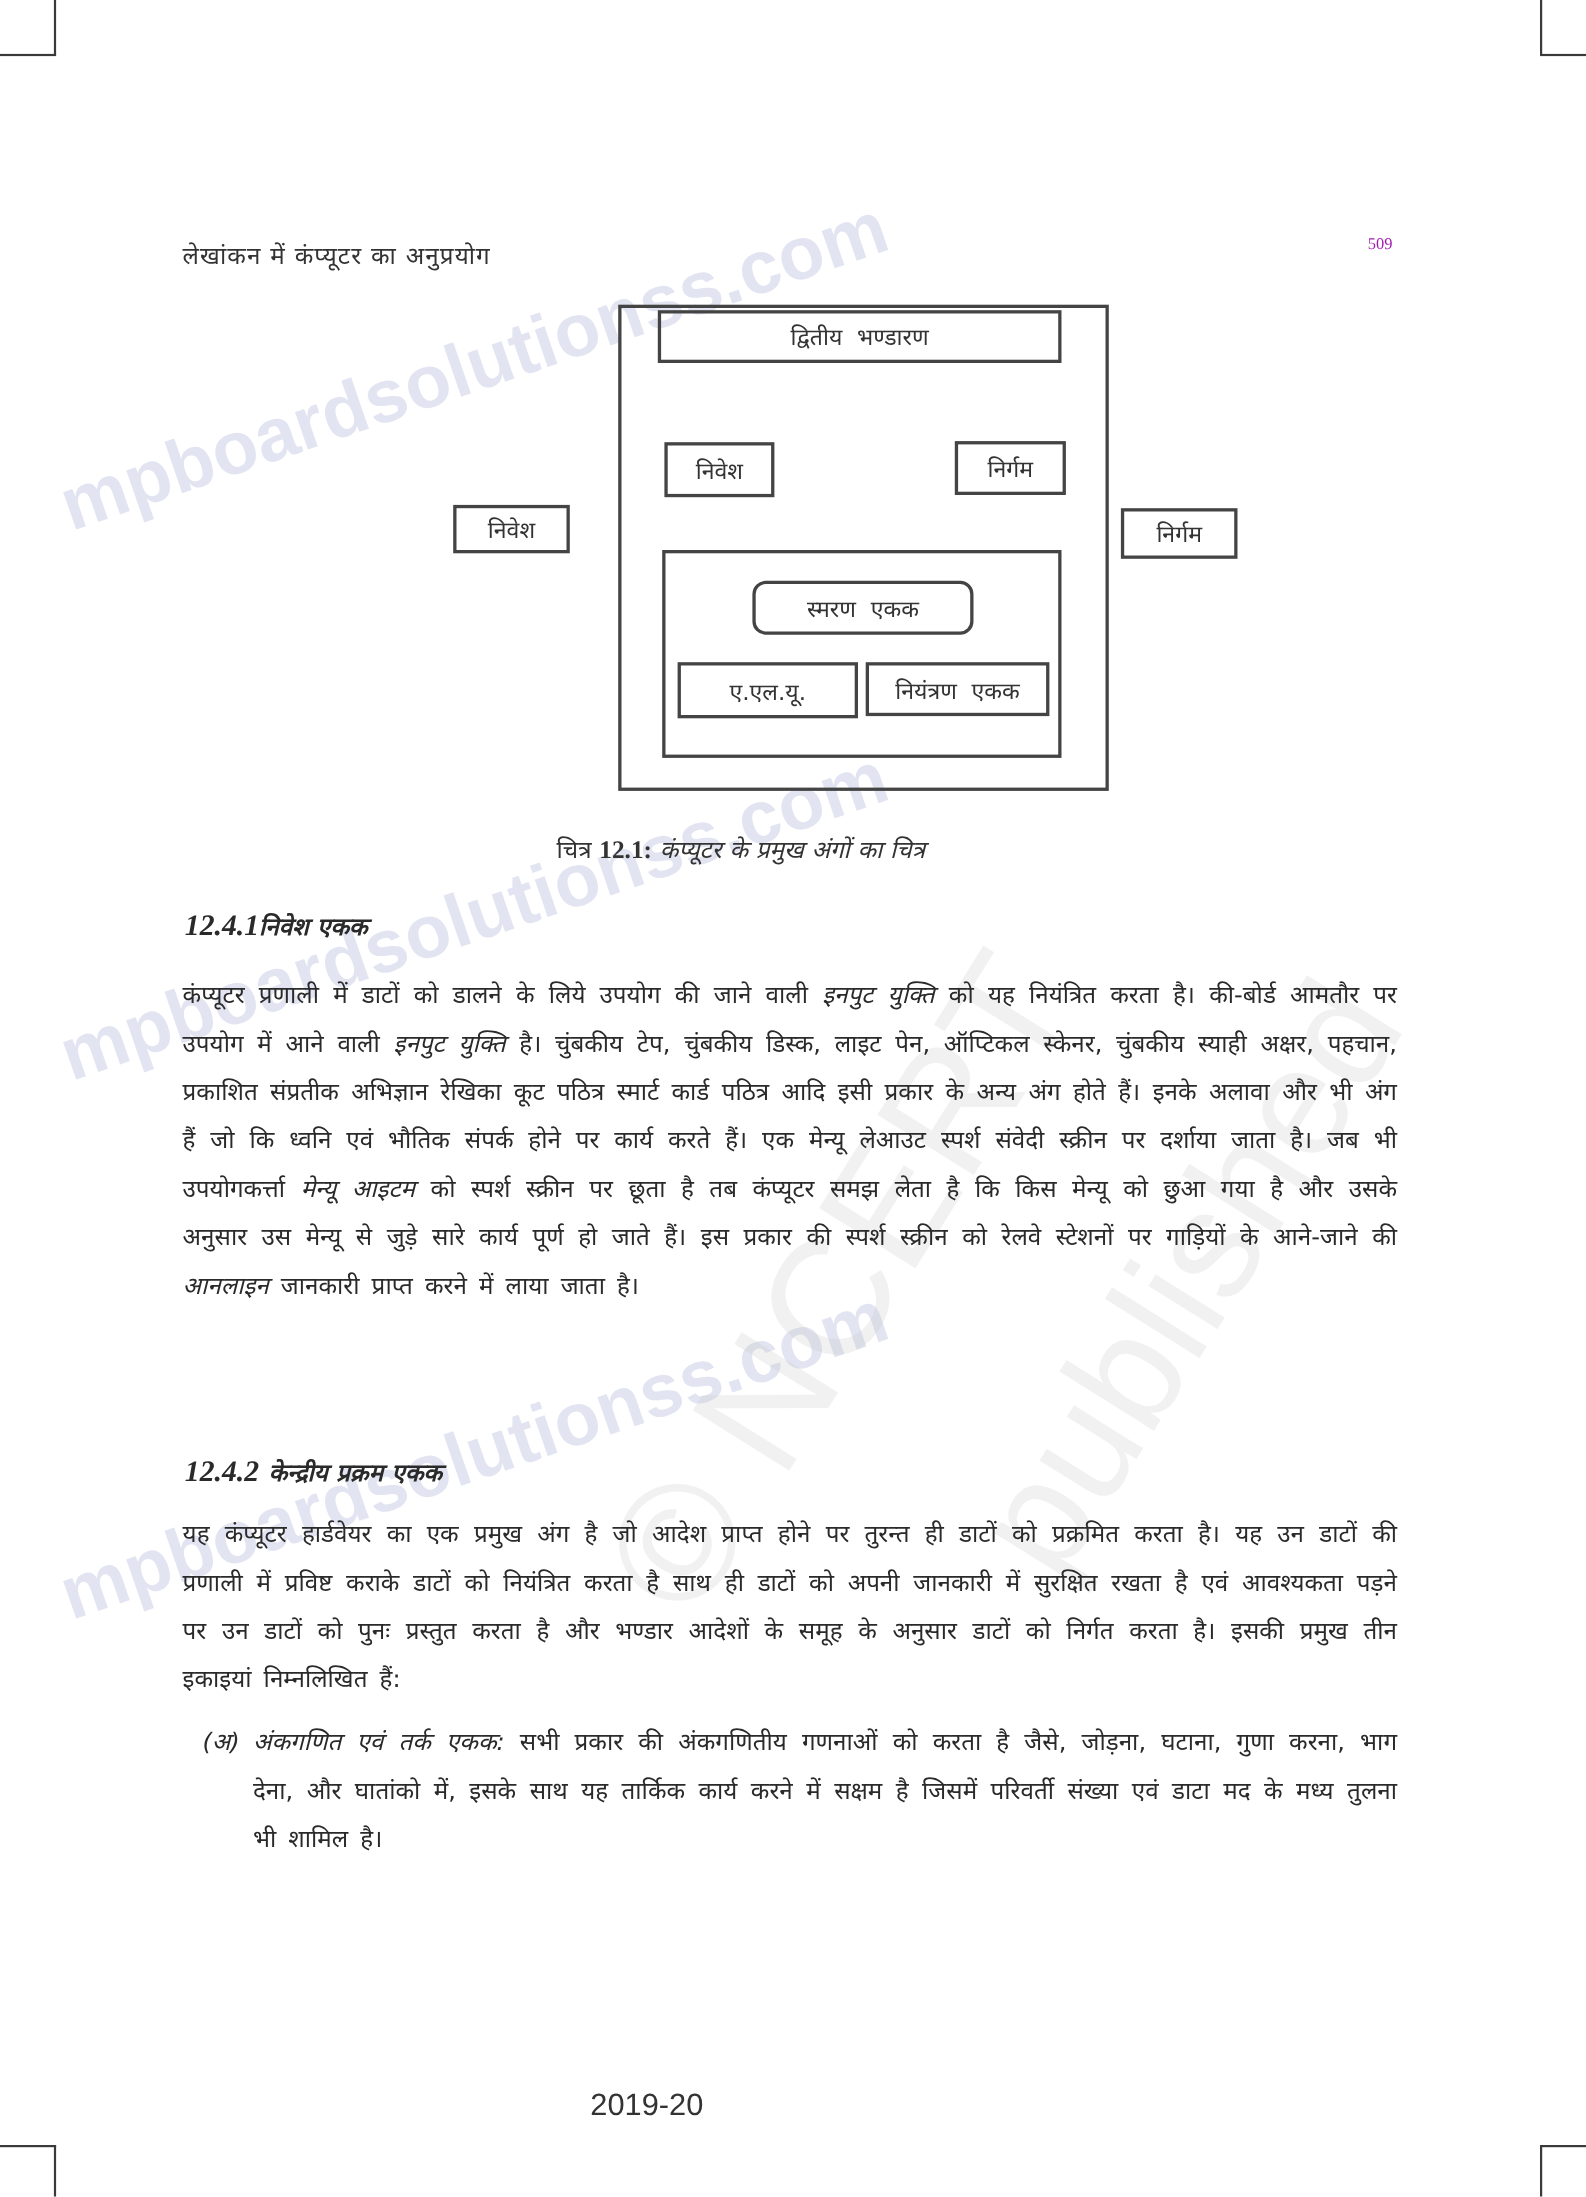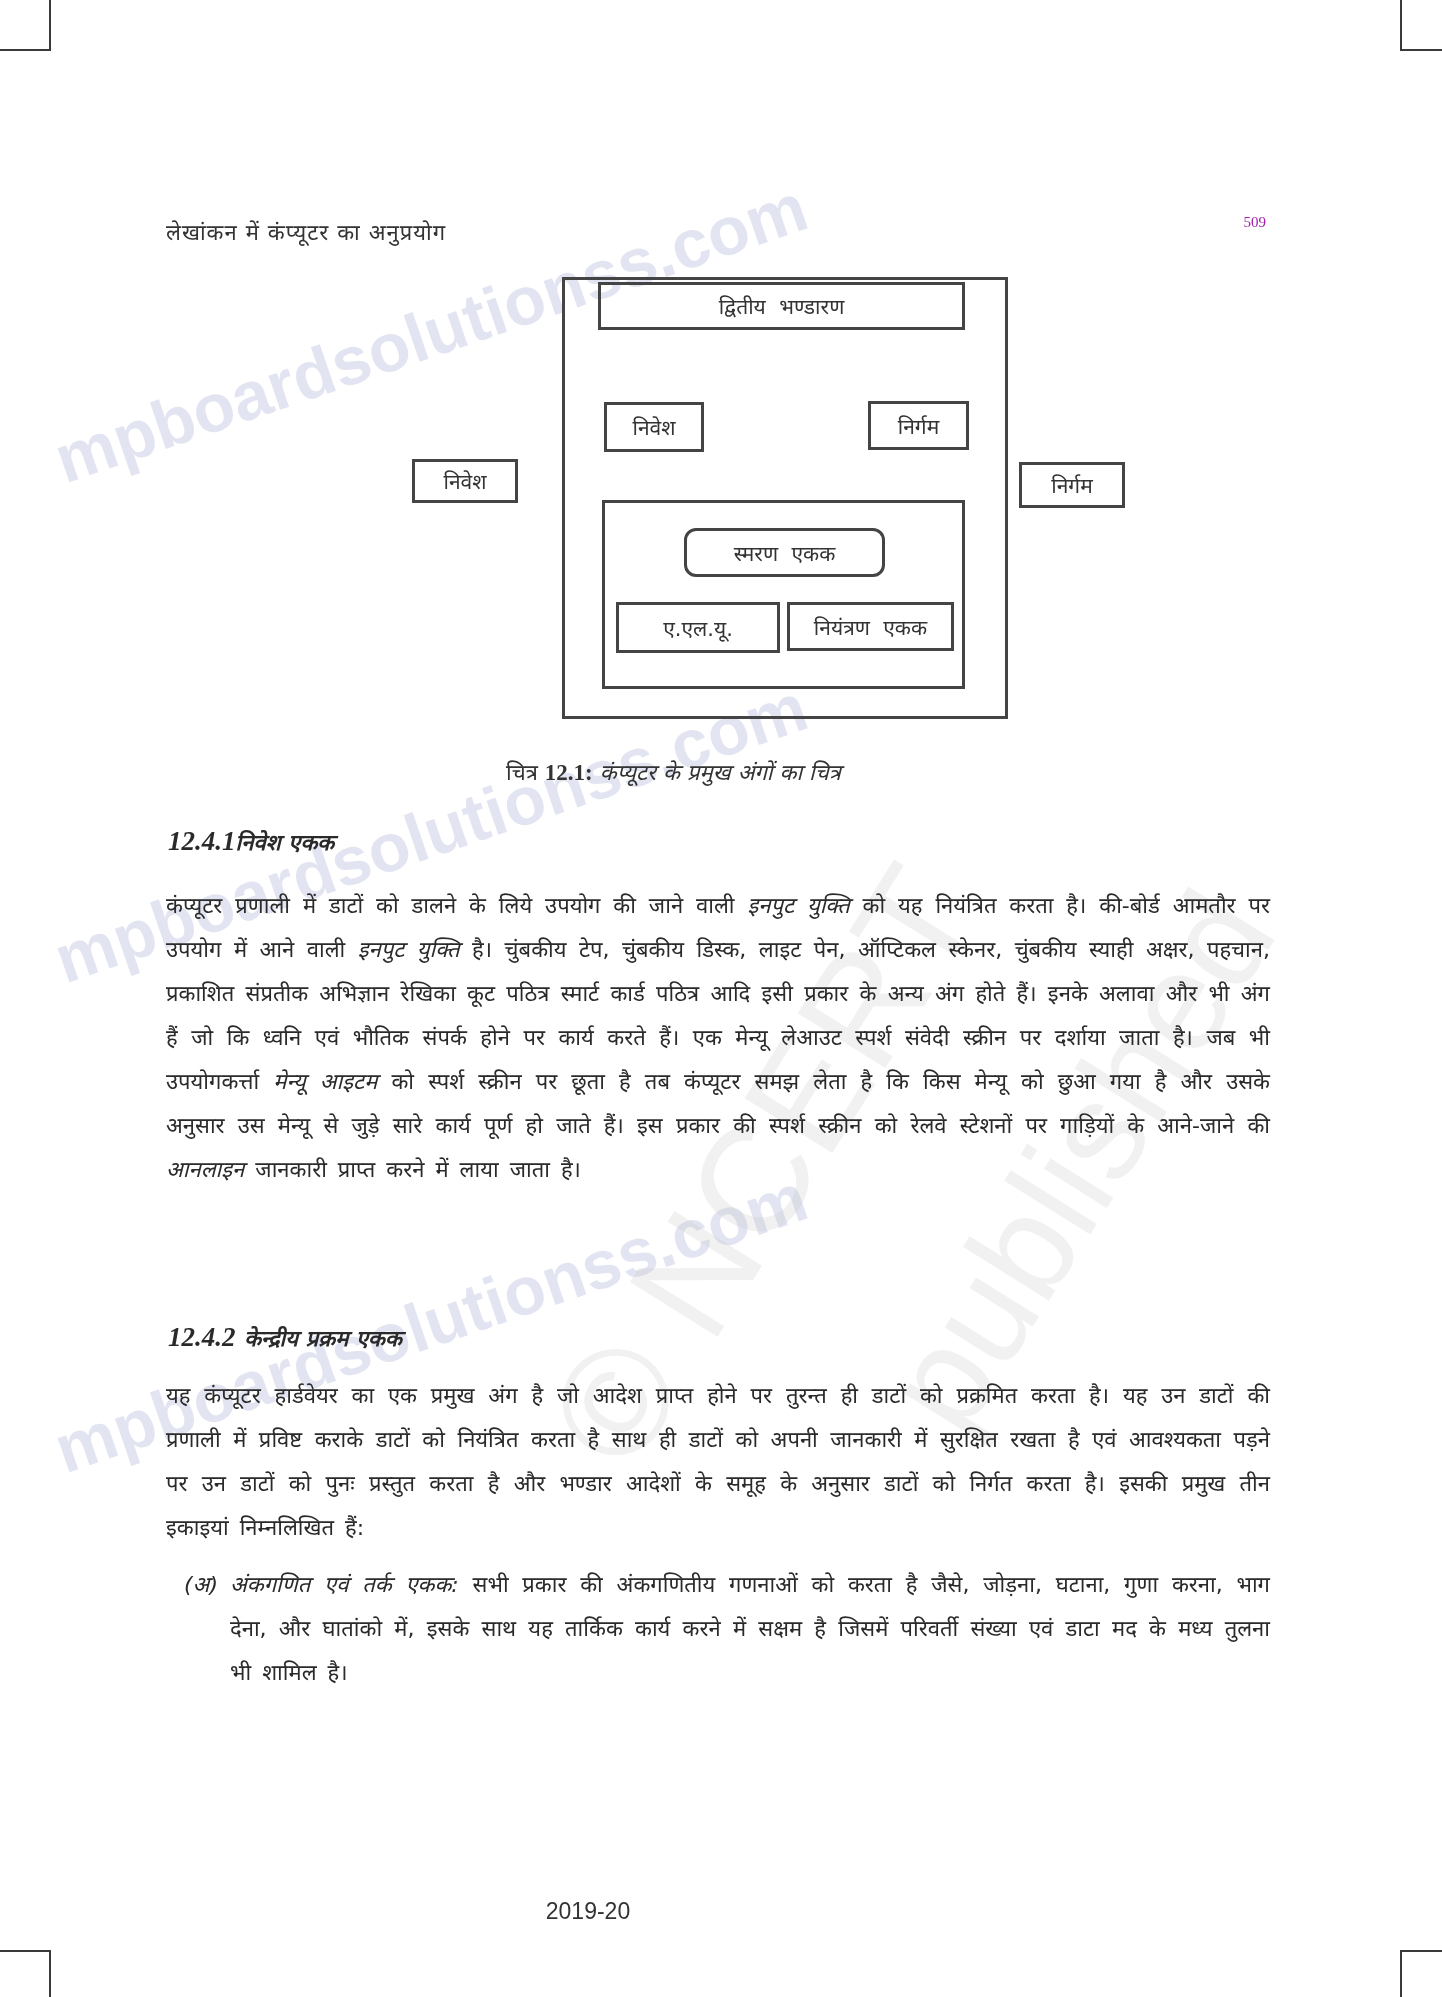--- a/index.html
+++ b/index.html
@@ -26,21 +26,21 @@
 
     .para { position: absolute; left: 166px; width: 1104px; font-size: 22px; line-height: 44px; text-align: justify; color: #2a2a2a; word-spacing: 4px; }
     .para p { margin: 0; }
     .para i { font-style: italic; }
 
     .list-item { position: absolute; left: 184px; width: 1086px; font-size: 22px; line-height: 44px; color: #2a2a2a; word-spacing: 4px; }
     .list-item .marker { position: absolute; left: 0; top: 0; font-style: italic; }
     .list-item .body { margin-left: 46px; text-align: justify; }
     .list-item .term { font-style: italic; }
 
-    .footer { position: absolute; left: 0; width: 1176px; top: 1898px; text-align: center; font-size: 23px; font-family: "Liberation Sans", sans-serif; color: #333; }
+    .footer { position: absolute; left: 0; width: 1176px; top: 1898px; text-align: center; font-size: 28px; font-family: "Liberation Sans", sans-serif; color: #333; }
 
     .wm { position: absolute; font-family: "Liberation Sans", sans-serif; font-weight: bold; color: rgba(150,160,205,0.28); white-space: nowrap; transform-origin: left bottom; pointer-events: none; }
     .wm2 { position: absolute; font-family: "Liberation Sans", sans-serif; color: rgba(200,200,200,0.25); white-space: nowrap; pointer-events: none; }
   </style>
 </head>
 <body>
 
 <div class="crop" style="left:49px;top:0;width:2px;height:50px;"></div>
 <div class="crop" style="left:0;top:49px;width:51px;height:2px;"></div>
 <div class="crop" style="left:1400px;top:0;width:2px;height:50px;"></div>

